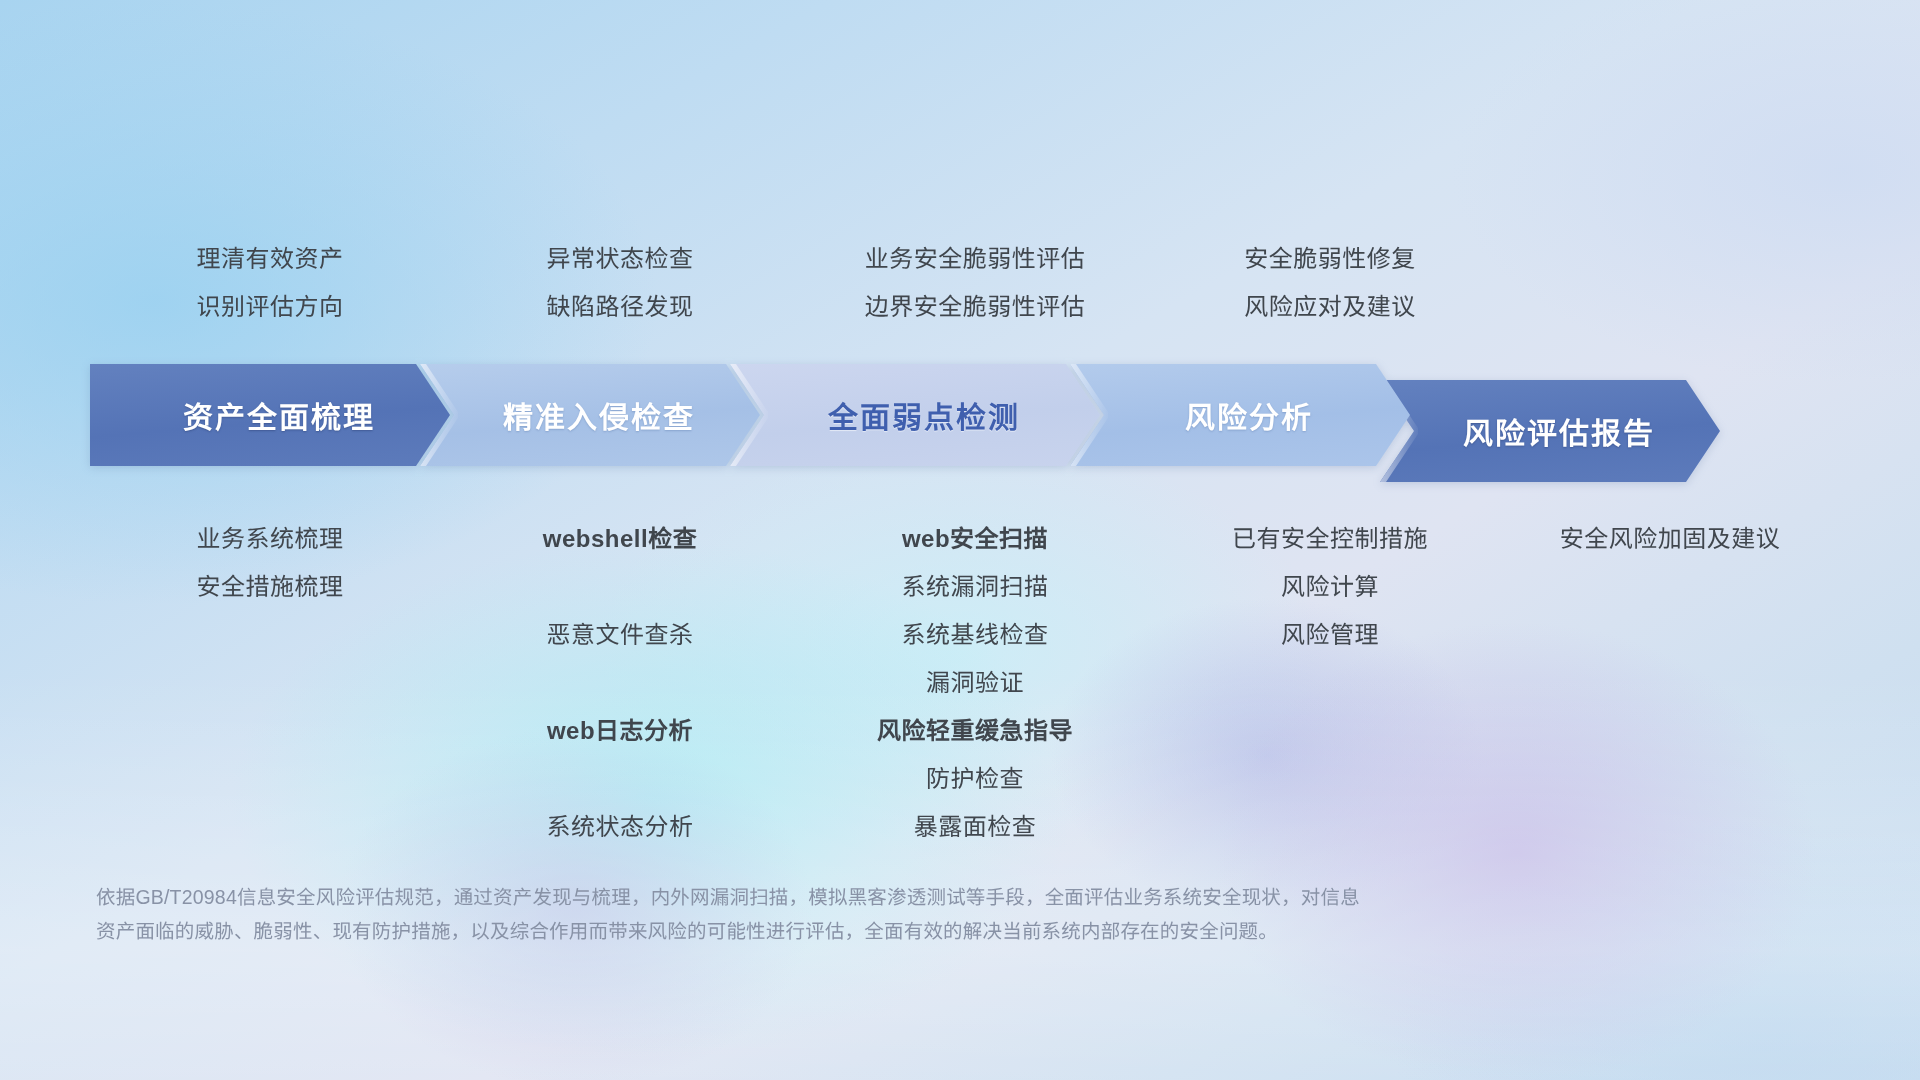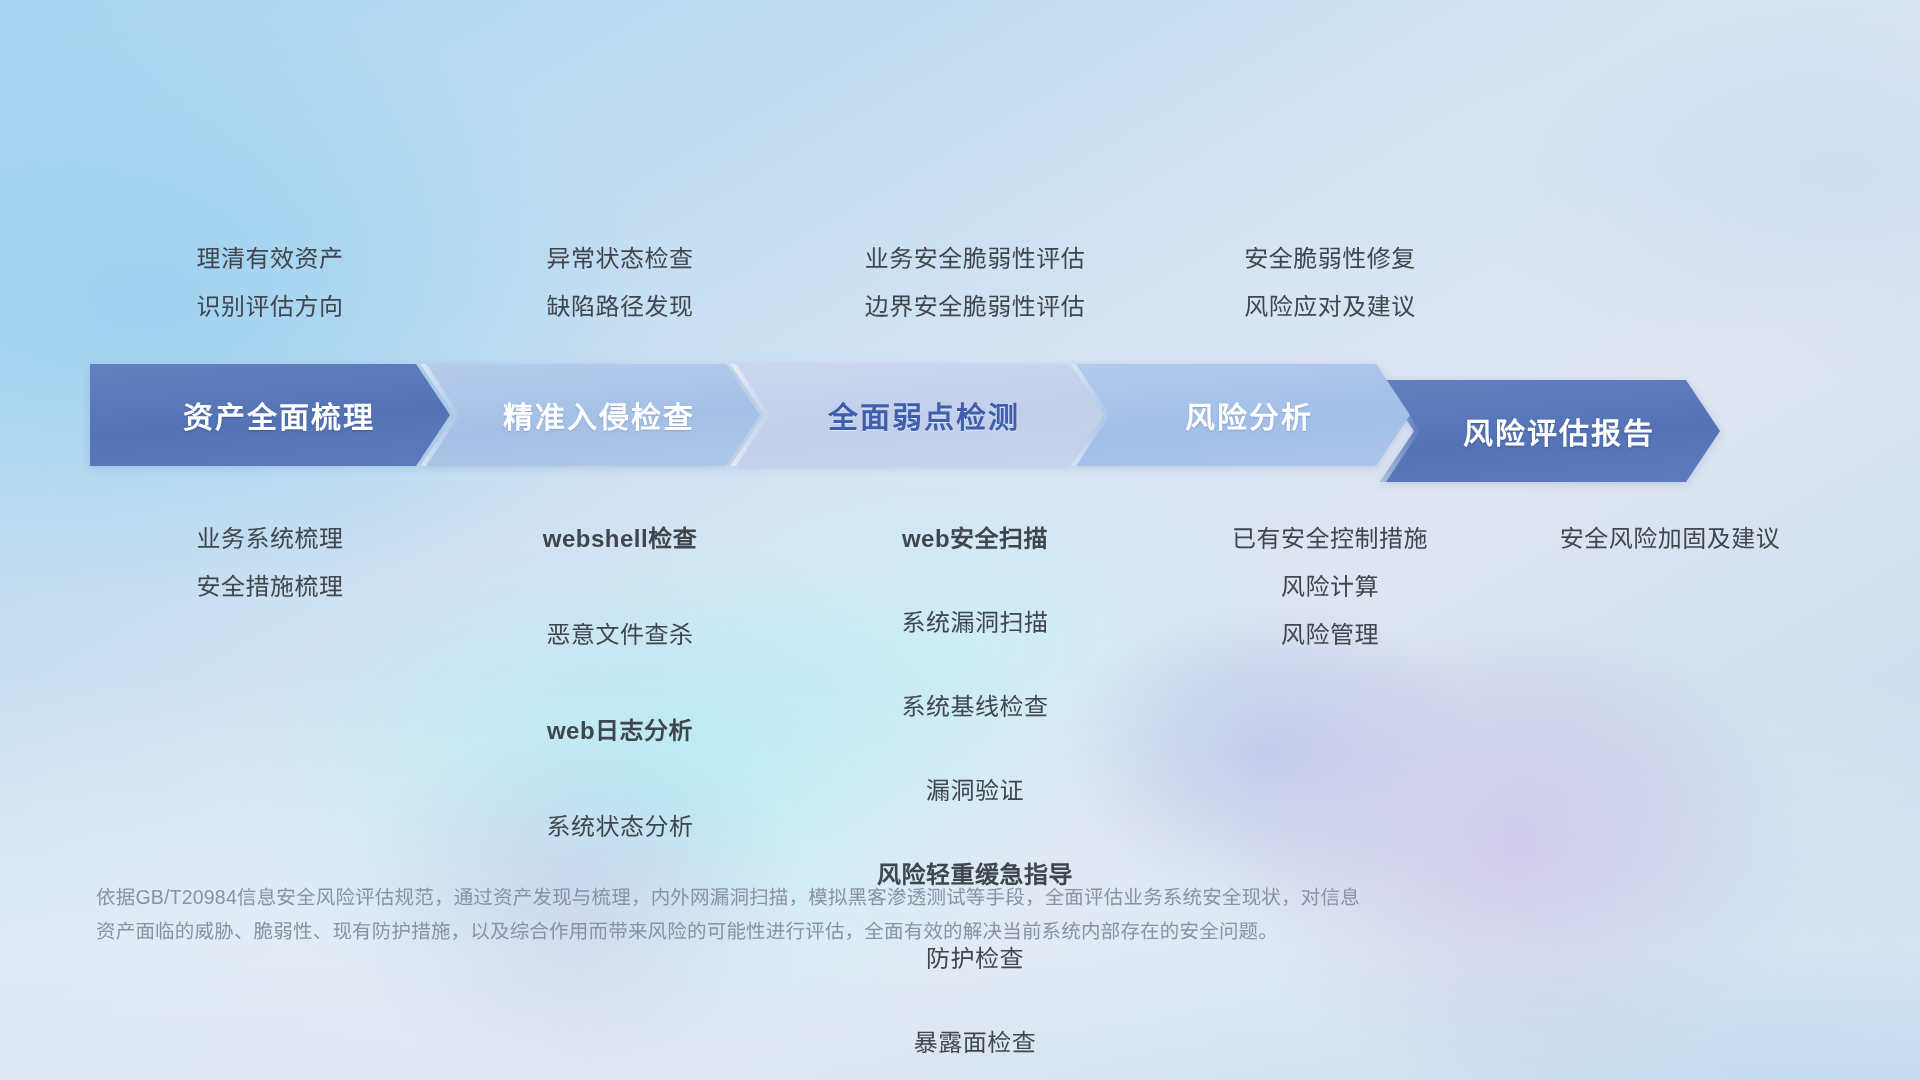--- a/index.html
+++ b/index.html
@@ -212,21 +212,21 @@
         <div class="col" style="width: 360px;">
           <div class="cap-line">业务系统梳理</div>
           <div class="cap-line">安全措施梳理</div>
         </div>
         <div class="col" style="width: 340px; gap: 48px;">
           <div class="cap-line has-latin">webshell检查</div>
           <div class="cap-line">恶意文件查杀</div>
           <div class="cap-line has-latin">web日志分析</div>
           <div class="cap-line">系统状态分析</div>
         </div>
-        <div class="col" style="width: 370px; gap: 36px;">
+        <div class="col" style="width: 370px;">
           <div class="cap-line has-latin">web安全扫描</div>
           <div class="cap-line">系统漏洞扫描</div>
           <div class="cap-line">系统基线检查</div>
           <div class="cap-line">漏洞验证</div>
           <div class="cap-line has-latin">风险轻重缓急指导</div>
           <div class="cap-line">防护检查</div>
           <div class="cap-line">暴露面检查</div>
         </div>
         <div class="col" style="width: 340px;">
           <div class="cap-line">已有安全控制措施</div>

